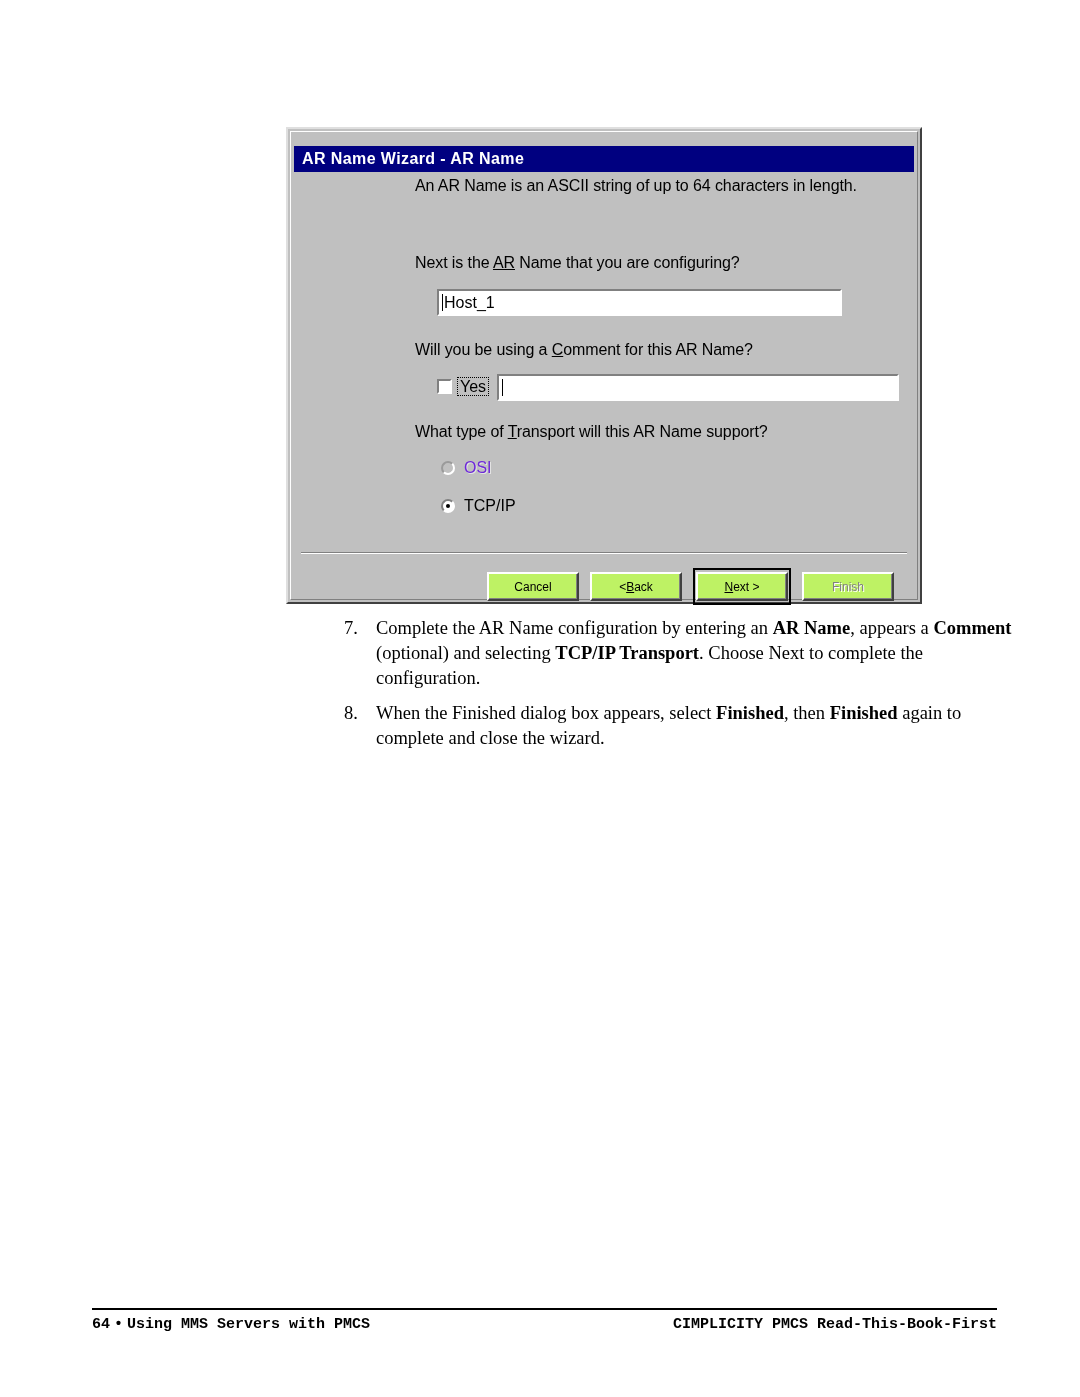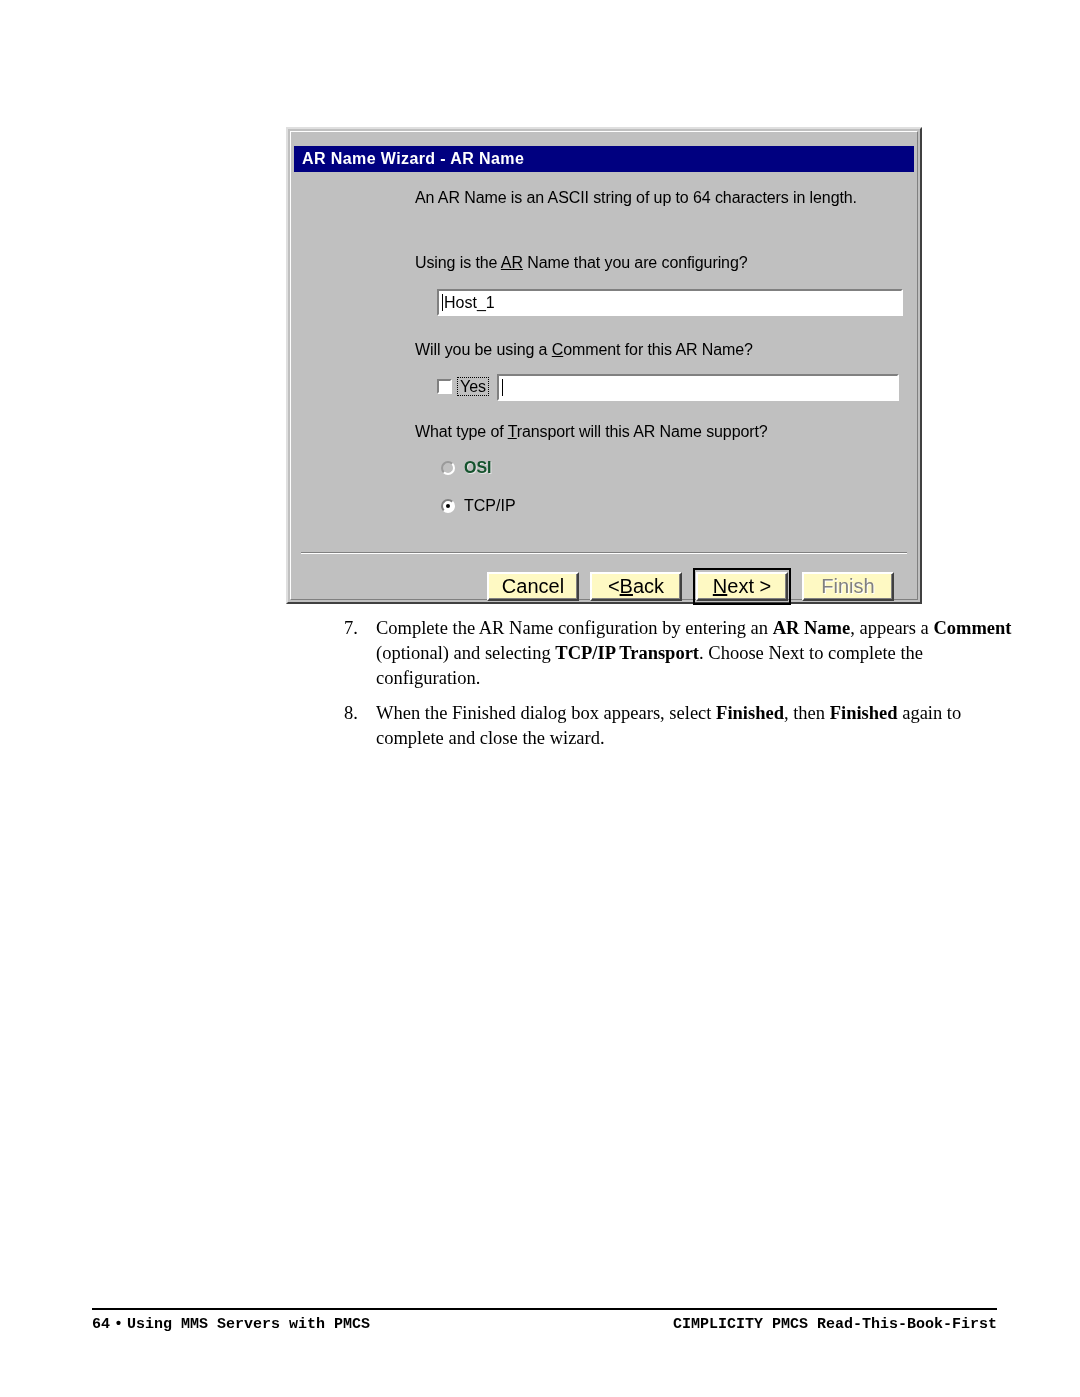--- a/index.html
+++ b/index.html
@@ -66,21 +66,21 @@
   .dlg-label {
     position: absolute;
     font-family: "Liberation Sans", sans-serif;
     font-size: 16px;
     color: #000000;
     white-space: nowrap;
     letter-spacing: -0.1px;
   }
   .dlg-label u { text-decoration: underline; margin-top: 16px; }
 
-  .lbl-intro      { left: 124px; top:  57px; }
+  .lbl-intro      { left: 124px; top:  45px; }
   .lbl-arname     { left: 124px; top: 122px; }
   .lbl-comment    { left: 124px; top: 209px; text-align: center; }
   .lbl-transport  { left: 124px; top: 291px; }
 
   
   .field {
     position: absolute;
     background: #ffffff;
     border-top: 2px solid #808080;
     border-left: 2px solid #808080;
@@ -100,21 +100,21 @@
   }
   .caret {
     position: absolute;
     left: 3px;
     top: 3px;
     bottom: 3px;
     width: 1px;
     background: #000000;
   }
 
-  .field-arname  { left: 146px; top: 157px; width: 466px; height: 27px; }
+  .field-arname  { left: 146px; top: 157px; width: 405px; height: 27px; }
   .field-comment { left: 206px; top: 242px; width: 402px; height: 27px; }
 
   
   .checkbox-row {
     position: absolute;
     left: 146px;
     top: 245px;
     display: flex;
     align-items: center;
     gap: 5px;
@@ -173,23 +173,22 @@
     border-radius: 50%;
     background: #000000;
   }
   .radio-mark.disabled {
     background: #c0c0c0;
     border-top-color: #9a9a9a;
     border-left-color: #9a9a9a;
   }
   .radio-label { color: #000000; white-space: nowrap; }
   .radio-label.disabled {
-    color: #14532d;
+    color: #6d28d9;
     text-shadow: 1px 1px 0 #e4e4e4;
-    font-weight: bold;
   }
 
   
   .separator {
     position: absolute;
     left: 10px;
     right: 10px;
     top: 420px;
     height: 2px;
     border-top: 1px solid #808080;
@@ -201,31 +200,31 @@
   .btnrow {
     position: absolute;
     left: 196px;
     top: 440px;
     display: flex;
     gap: 11px;
   }
   .btn {
     width: 92px;
     height: 29px;
-    background: #fef9c3;
+    background: #bef264;
     border-top: 2px solid #ffffff;
     border-left: 2px solid #ffffff;
     border-right: 2px solid #404040;
     border-bottom: 2px solid #404040;
     box-sizing: border-box;
     display: flex;
     align-items: center;
     justify-content: center;
     font-family: "Liberation Sans", sans-serif;
-    font-size: 20px;
+    font-size: 12px;
     color: #000000;
     position: relative;
     white-space: nowrap;
   }
   .btn::before {
     content: "";
     position: absolute;
     inset: 0;
     border-right: 1px solid #808080;
     border-bottom: 1px solid #808080;
@@ -300,21 +299,21 @@
 
 <div class="shot">
   <div class="shot-inner">
 
     <div class="titlebar">
       <span class="titlebar-text">AR Name Wizard - AR Name</span>
     </div>
 
     <div class="dlg-label lbl-intro">An AR Name is an ASCII string of up to 64 characters in length.</div>
 
-    <div class="dlg-label lbl-arname"><span>Using is the </span><u>AR</u><span> Name that you are configuring?</span></div>
+    <div class="dlg-label lbl-arname"><span>Next is the </span><u>AR</u><span> Name that you are configuring?</span></div>
 
     <div class="field field-arname">
       <span class="caret"></span>
       <span class="field-text">Host_1</span>
     </div>
 
     <div class="dlg-label lbl-comment"><span>Will you be using a </span><u>C</u><span>omment for this AR Name?</span></div>
 
     <div class="checkbox-row">
       <span class="checkbox-box"></span>

